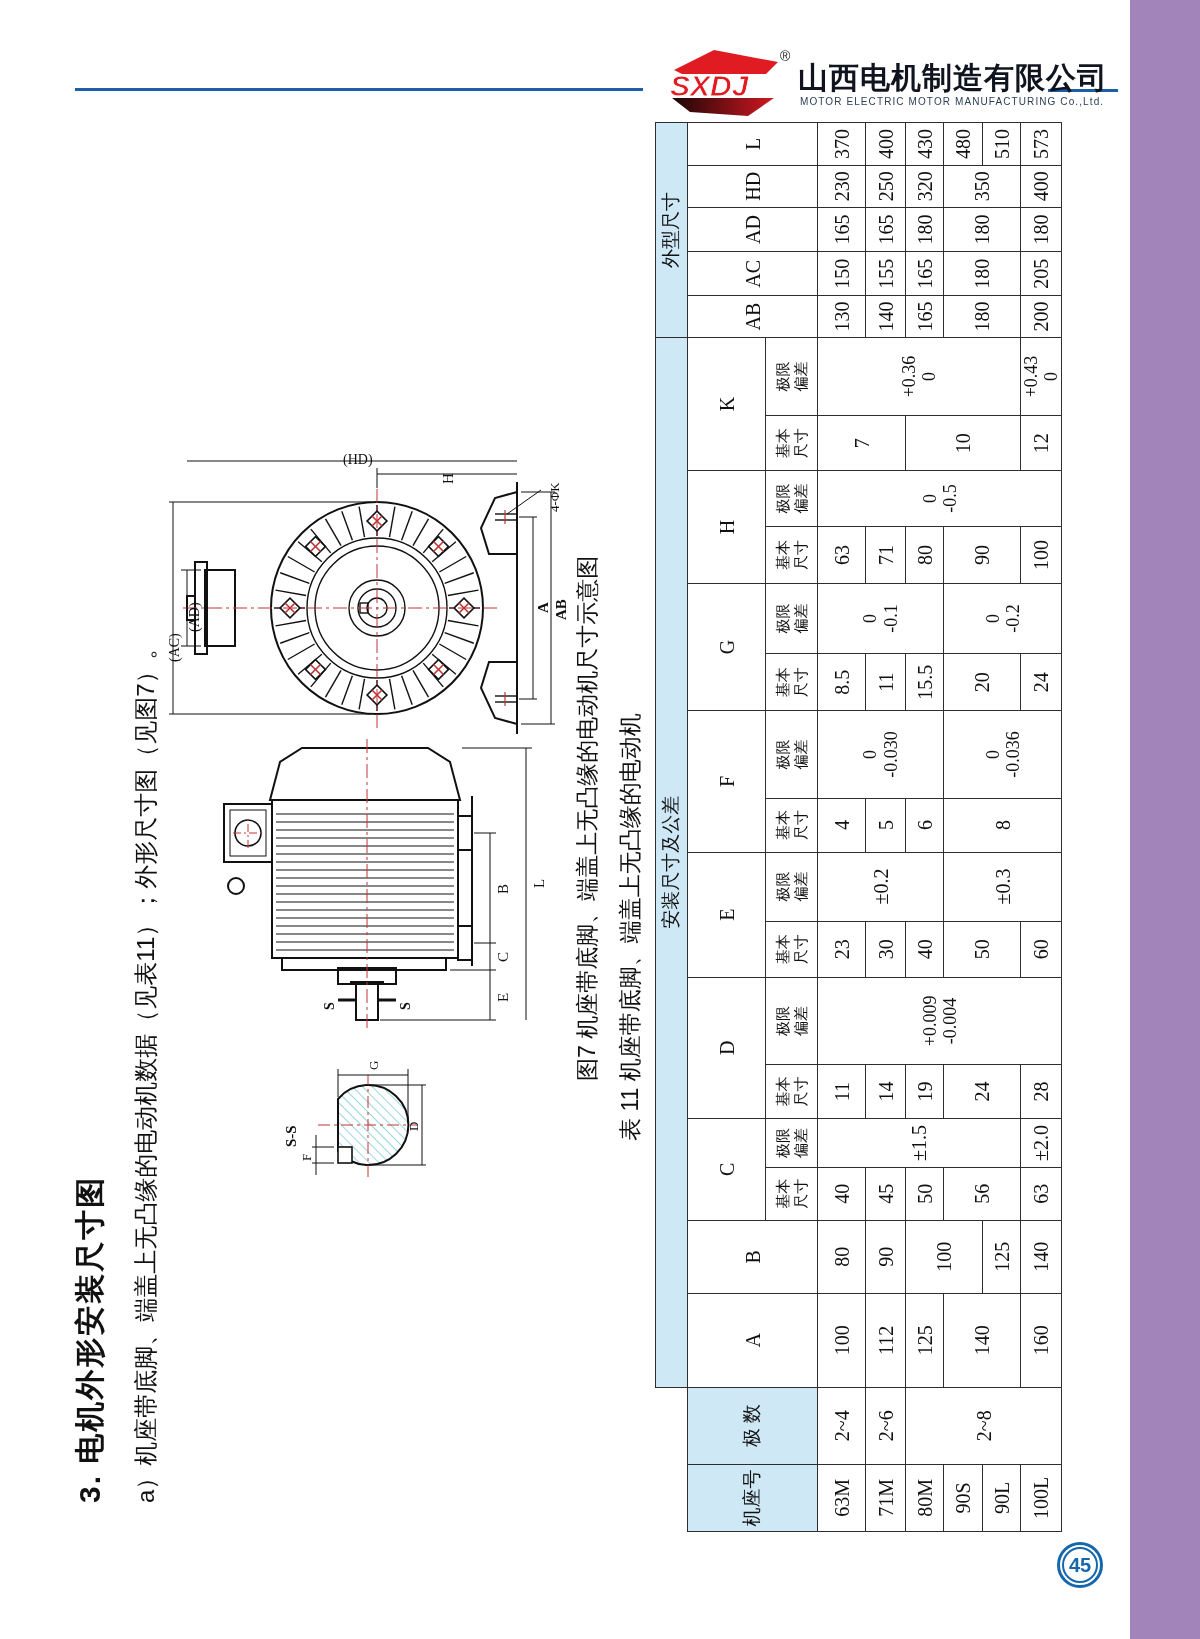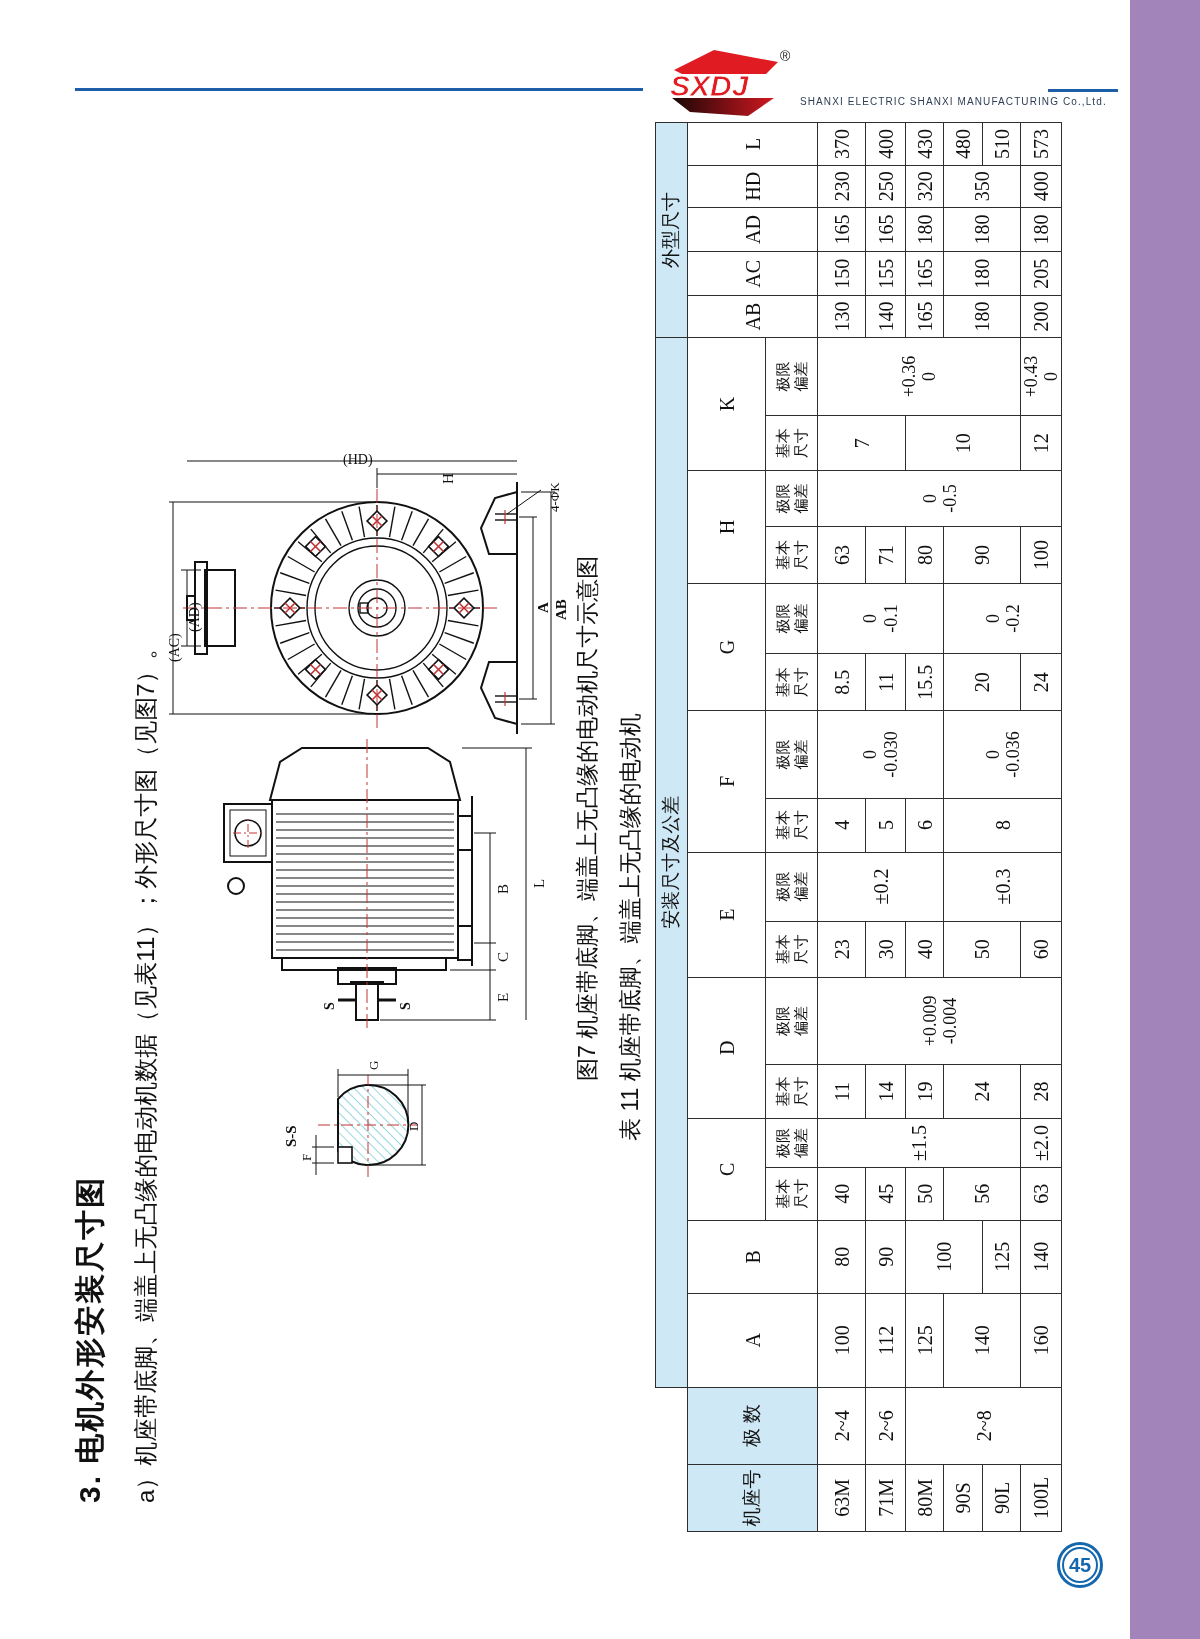--- a/index.html
+++ b/index.html
@@ -66,21 +66,22 @@
       <linearGradient id="lg" x1="0" y1="0" x2="1" y2="0">
         <stop offset="0" stop-color="#1a0606"></stop>
           <stop offset="1" stop-color="#d01820"></stop>
       </linearGradient>
     </defs>
     <polygon points="22,24 62,4 126,16 114,28 30,28" fill="#e01b22"></polygon>
     <polygon points="20,52 122,52 96,70 38,66" fill="url(#lg)"></polygon>
     <text x="18" y="50" font-family="Liberation Sans,sans-serif" font-size="30" font-weight="bold" font-style="italic" fill="#e01b22" stroke="#fff" stroke-width="0.8">SXDJ</text>
   </svg>
   <span class="reg">®</span>
-  <div class="co-en">SHANXI  ELECTRIC  SHANXI  MANUFACTURING  Co.,Ltd.</div>
+  <div class="co-cn">山西电机制造有限公司</div>
+  <div class="co-en">MOTOR  ELECTRIC  MOTOR  MANUFACTURING  Co.,Ltd.</div>
 </div>
 
 <div class="band"></div>
 
 <div class="pagenum">
   <div class="inner">
       <span>45</span>
     </div>
 </div>
 

